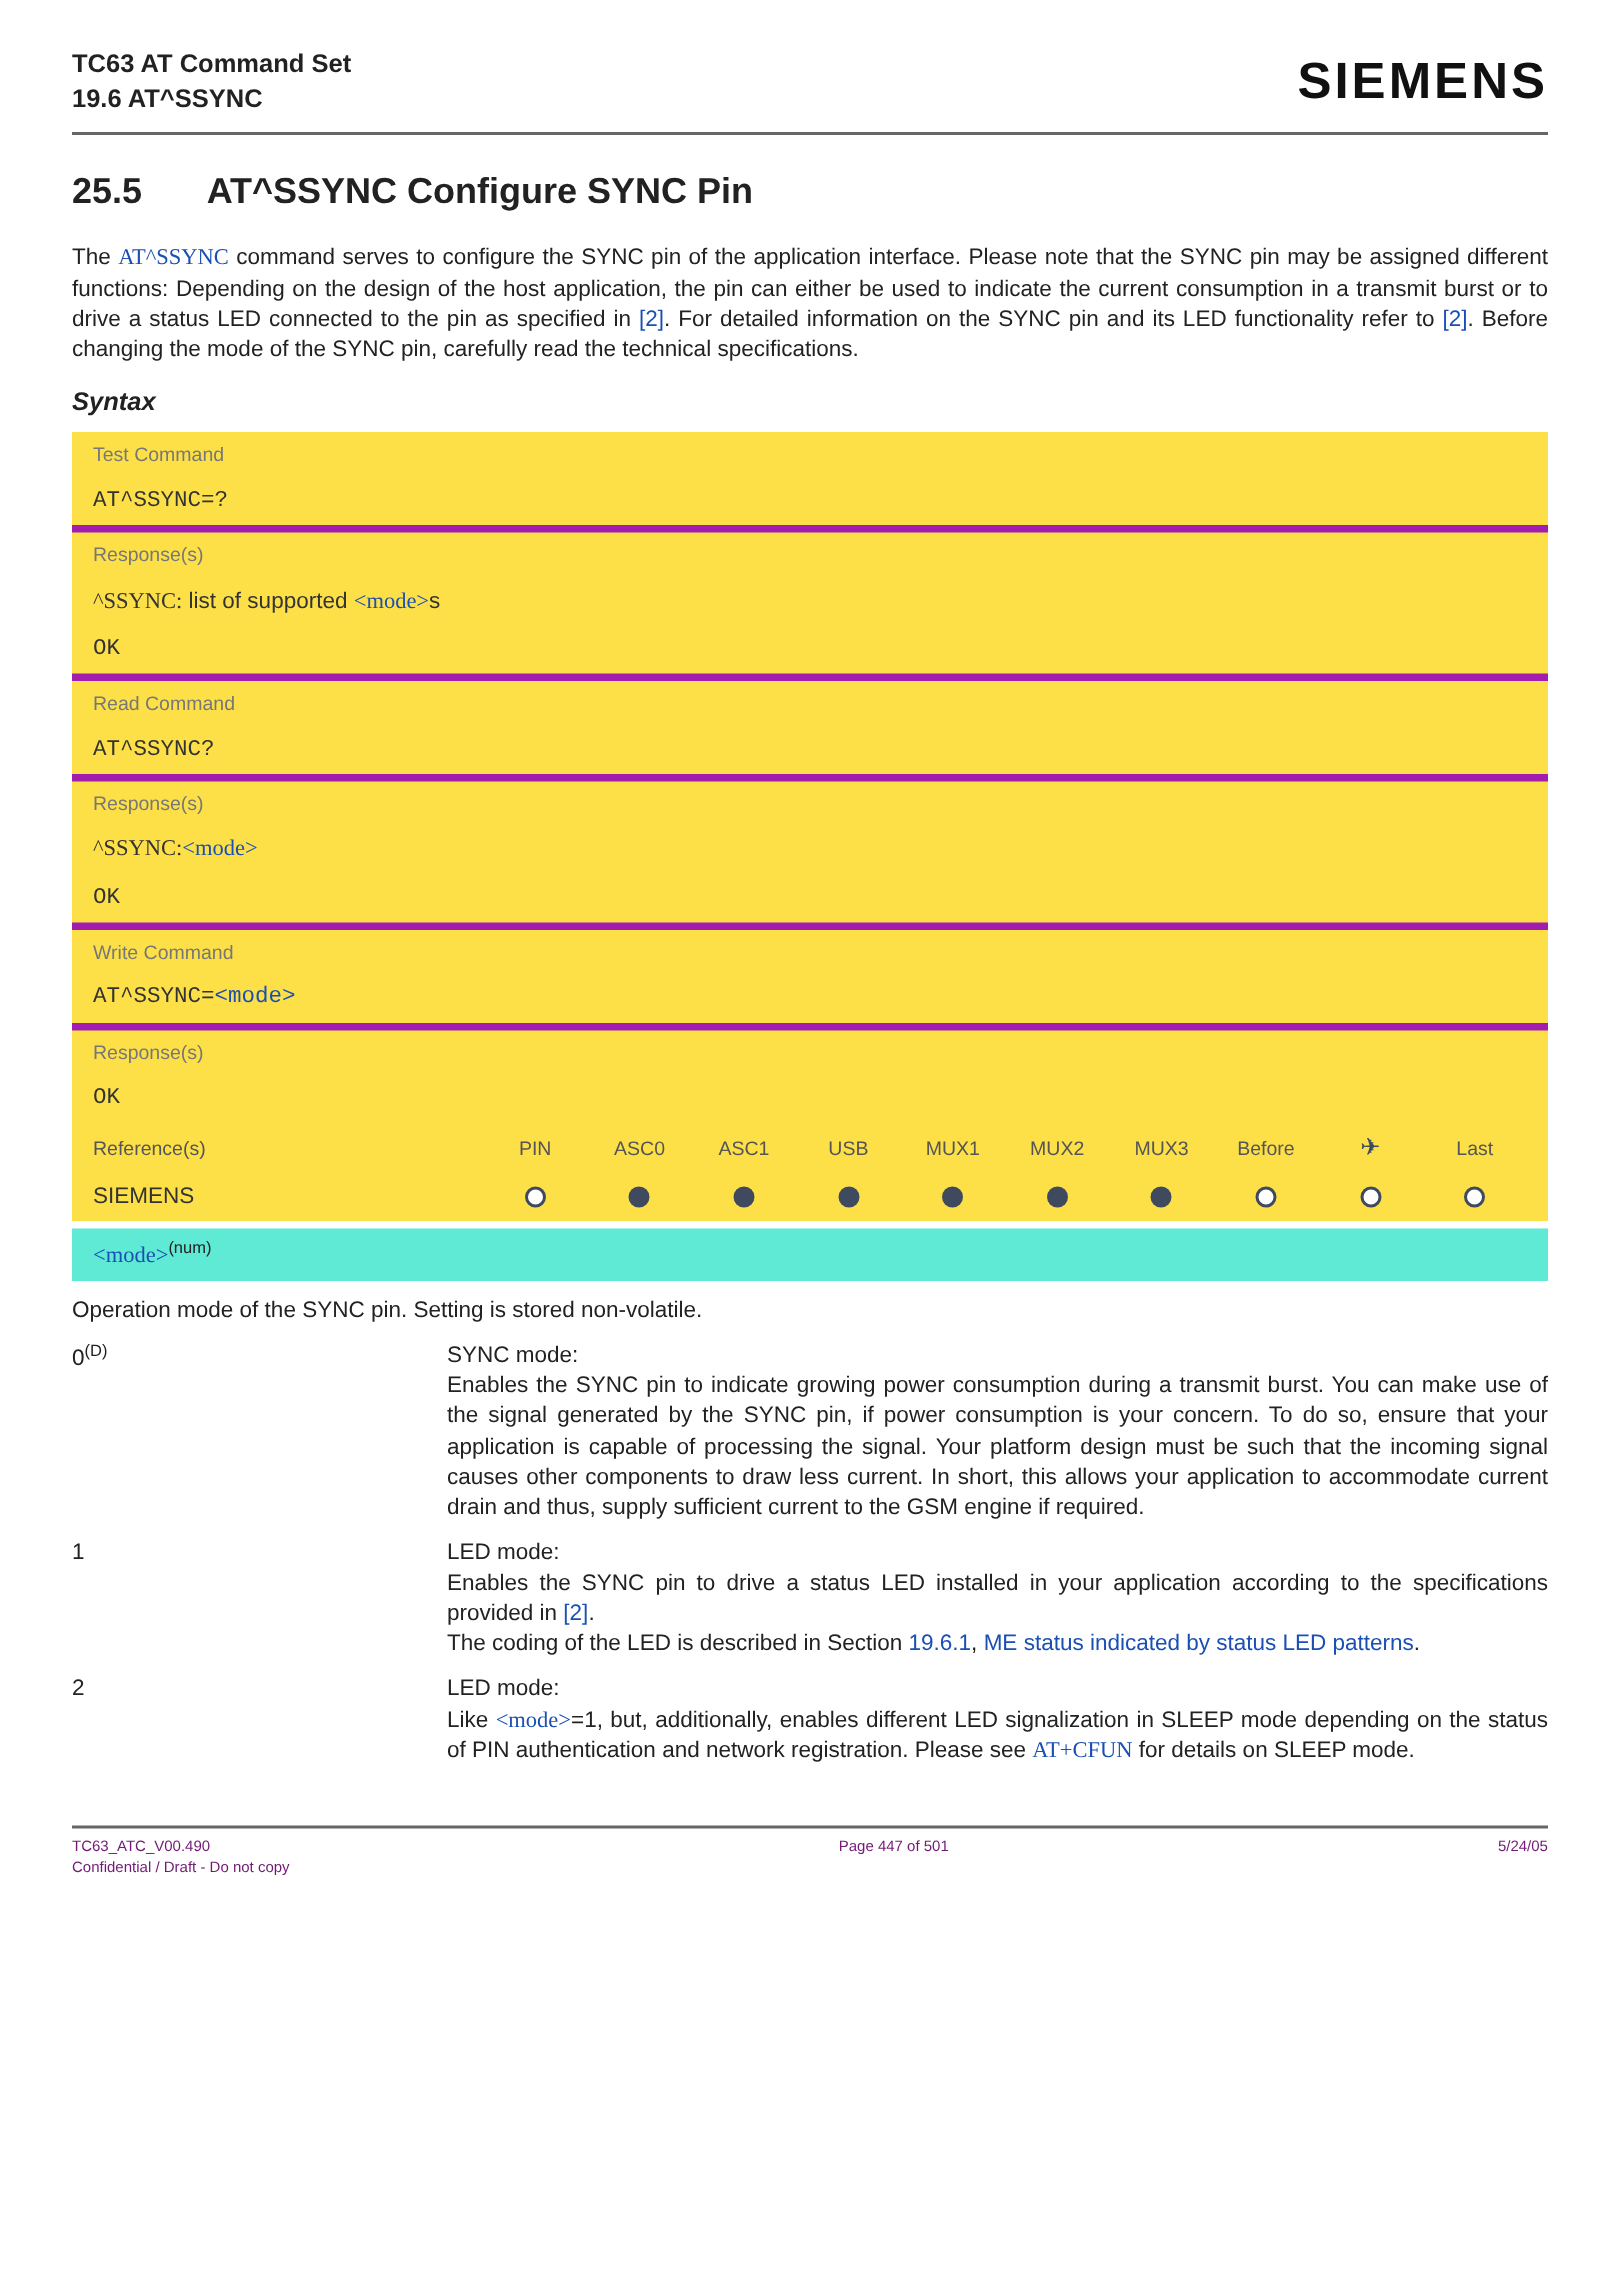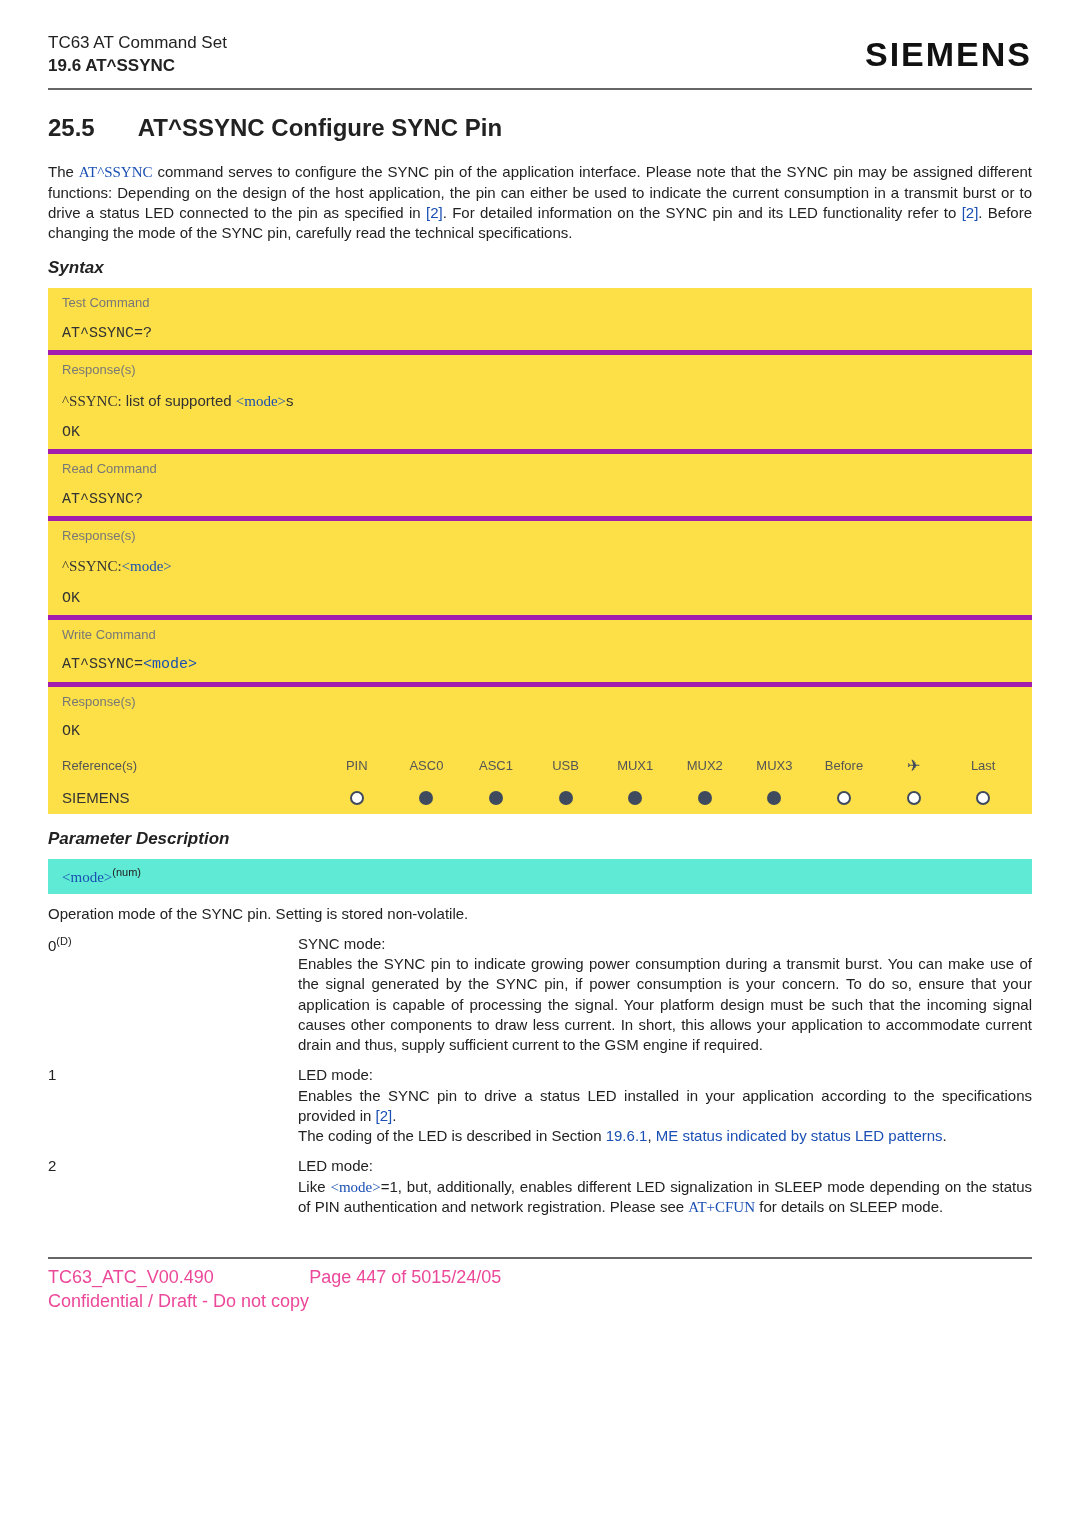--- a/index.html
+++ b/index.html
@@ -1,19 +1,19 @@
 <!DOCTYPE html>
 <html><head>
 <meta charset="utf-8">
 <style>
   html,body{margin:0;padding:0;background:#fff;color:#222;font-family:Arial,Helvetica,sans-serif;font-size:15px;line-height:1.35;width:1080px}
   .page{padding:32px 48px 16px 48px}
   .header{display:flex;justify-content:space-between;align-items:flex-start}
   .header-left{font-size:17px}
-  .header-title{font-weight:normal}
+  .header-title{font-weight:bold}
   .header-sub{font-weight:bold}
   .brand{font-weight:900;font-size:34px;letter-spacing:2px;color:#111}
   .rule{border:none;border-top:2px solid #666;margin:10px 0 22px 0}
   .foot-rule{border:none;border-top:2px solid #666;margin:40px 0 6px 0}
   h2.sec{font-size:24px;font-weight:bold;margin:6px 0 18px 0}
   .sec-num{display:inline-block;width:84px}
   p{margin:0 0 10px 0;text-align:justify}
   .link{color:#1a4fb3}
   .code{font-family:Liberation Serif, serif}
   .sub-title{font-weight:bold;font-style:italic;margin:14px 0 8px 0;font-size:17px}
@@ -28,21 +28,21 @@
   .dot{width:14px;height:14px;border-radius:50%;margin:0 auto;display:block}
   .dot.filled{background:#3f4a5f}
   .dot.hollow{background:#fff;border:2px solid #3f4a5f;box-sizing:border-box}
   .plane{font-size:16px;color:#3f4a5f;text-align:center}
   .td-head{text-align:center}
   .pd-box{background:#5eead4;padding:6px 14px;margin-top:5px}
   .pd-sup{font-size:11px;vertical-align:super}
   .def-row{display:flex;margin-top:10px}
   .def-key{width:250px;flex:0 0 250px}
   .def-val{flex:1;text-align:justify}
-  .footer{display:flex;justify-content:flex-start;font-size:18px;color:#ec4899;margin-top:4px}
+  .footer{display:flex;justify-content:space-between;font-size:10px;color:#701a75;margin-top:4px}
 </style>
 </head>
 <body>
 
 <div class="page">
 
   <div class="header">
     <div class="header-left">
       <div class="header-title">TC63 AT Command Set</div>
       <div class="header-sub">19.6 AT^SSYNC</div>
@@ -108,21 +108,20 @@
       <span class="dot filled"></span>
       <span class="dot filled"></span>
       <span class="dot filled"></span>
       <span class="dot filled"></span>
       <span class="dot hollow"></span>
       <span class="dot hollow"></span>
       <span class="dot hollow"></span>
     </div>
   </div>
 
-  <div class="sub-title">Parameter Description</div>
 
   <div class="pd-box">
     <span class="link code">&lt;mode&gt;</span><span class="pd-sup">(num)</span>
   </div>
 
   <p style="margin-top:10px">Operation mode of the SYNC pin. Setting is stored non-volatile.</p>
 
   <div class="def-row">
     <div class="def-key">
       <span>0</span><span class="pd-sup">(D)</span>

